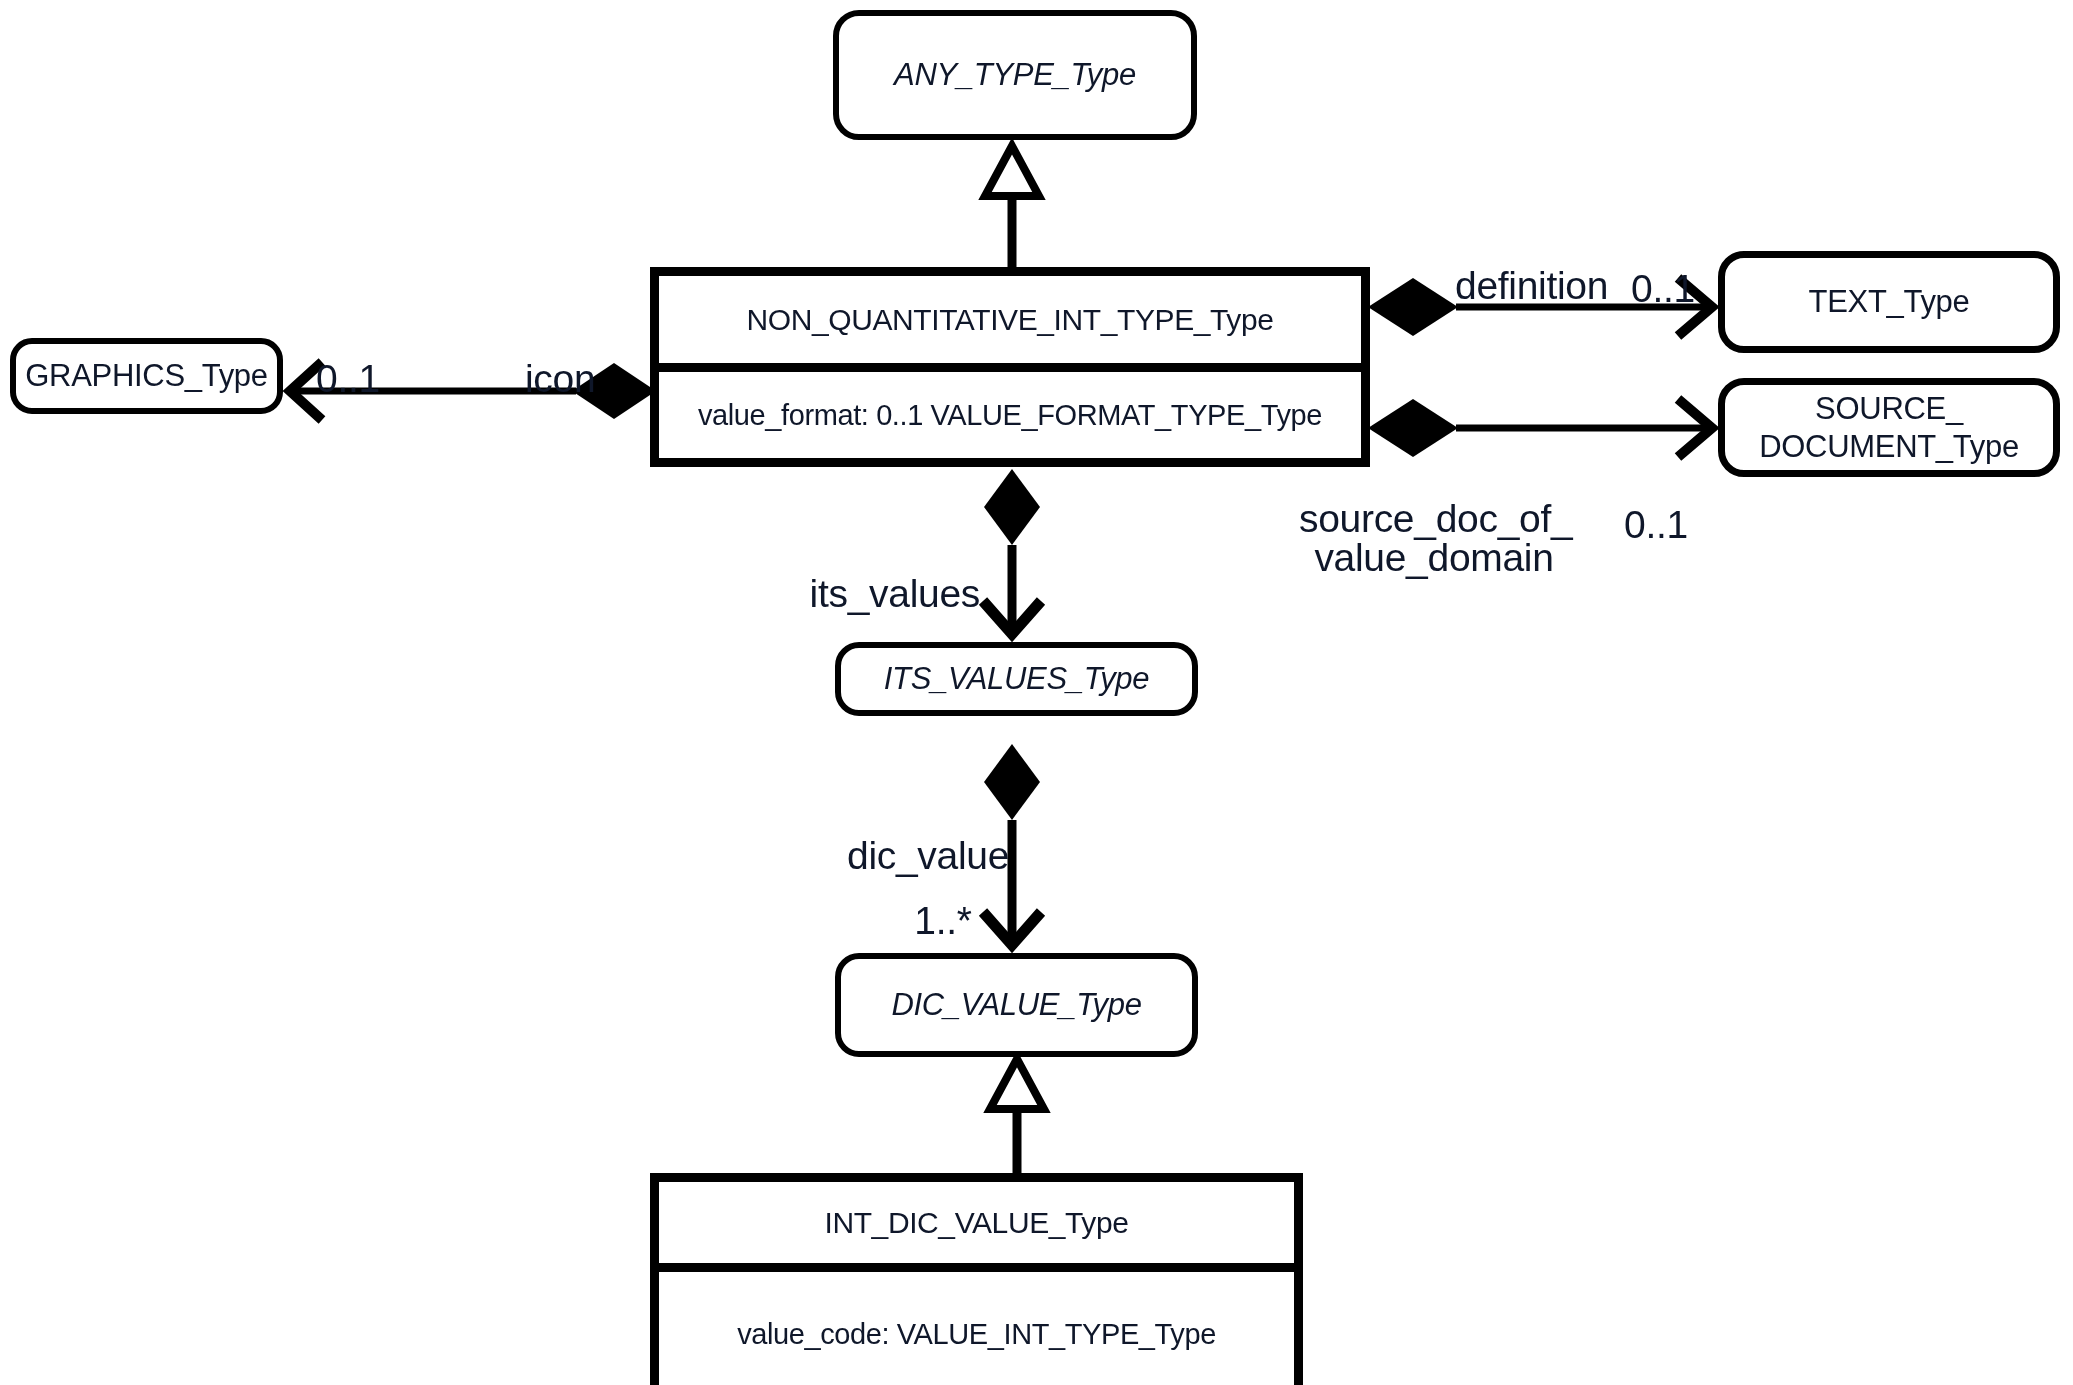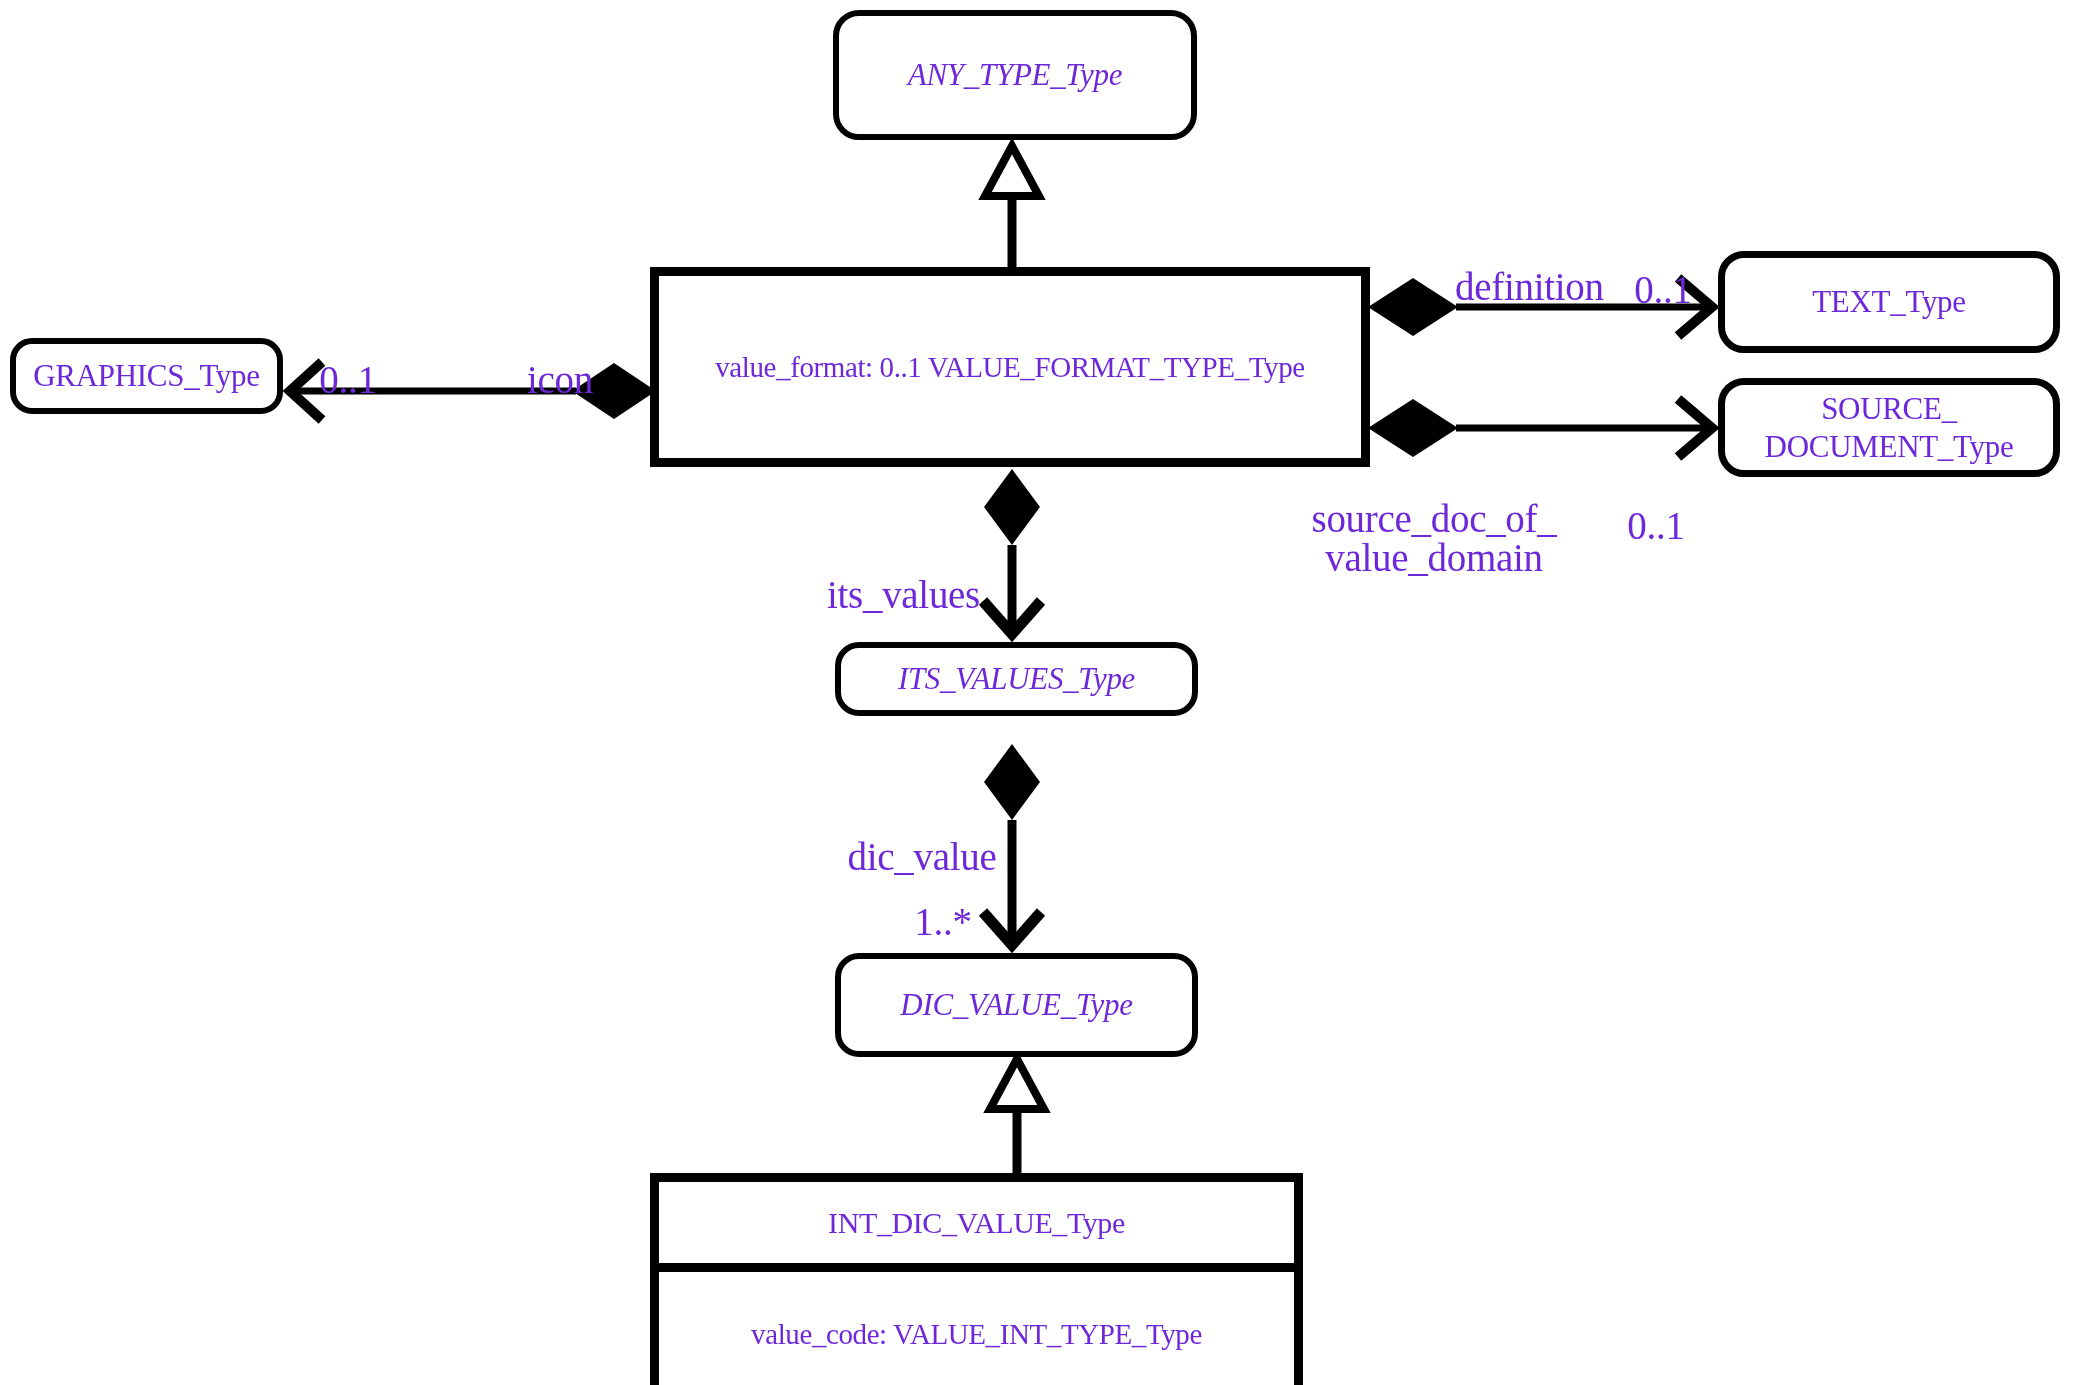--- a/index.html
+++ b/index.html
@@ -1,21 +1,21 @@
 <!DOCTYPE html>
 <html><head>
 <meta charset="utf-8">
 <style>
   html,body{margin:0;padding:0;background:#ffffff;}
   .canvas{
     position:relative;
     width:2073px;height:1385px;
     background:#ffffff;
-    font-family:Liberation Serif, serif;
-    color:#6d28d9;
+    font-family:Liberation Sans, sans-serif;
+    color:#0f172a;
     overflow:hidden;
   }
   .edges{position:absolute;left:0;top:0;}
   .cls{
     position:absolute;
     box-sizing:border-box;
     background:#fff;
     border:6px solid #000;
     border-radius:26px;
     display:flex;align-items:center;justify-content:center;
@@ -102,20 +102,21 @@
       <line x1="1017" y1="1173" x2="1017" y2="1110" stroke="#000" stroke-width="9"></line>
       <polygon points="1017,1059 990,1109 1044,1109" fill="#ffffff" stroke="#000" stroke-width="8"></polygon>
     </g>
   </svg>
 
   <div class="cls abstract" style="left:833px;top:10px;width:364px;height:130px;">
     <span>ANY_TYPE_Type</span>
   </div>
 
   <div class="compbox" style="left:650px;top:267px;width:720px;height:200px;">
+    <div class="comp-title">NON_QUANTITATIVE_INT_TYPE_Type</div>
     <div class="comp-attr">value_format: 0..1 VALUE_FORMAT_TYPE_Type</div>
   </div>
 
   <div class="cls" style="left:10px;top:338px;width:273px;height:76px;border-radius:22px;">
     <span>GRAPHICS_Type</span>
   </div>
 
   <div class="cls" style="left:1718px;top:251px;width:342px;height:102px;border-width:7px;">
     <span>TEXT_Type</span>
   </div>

